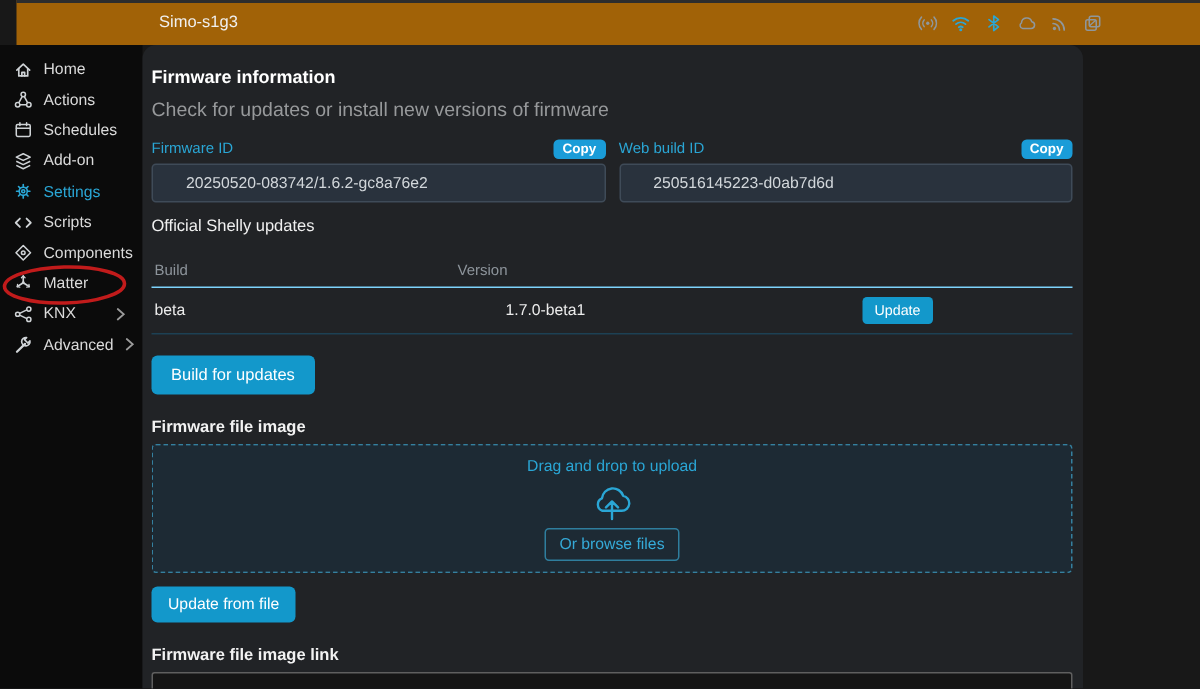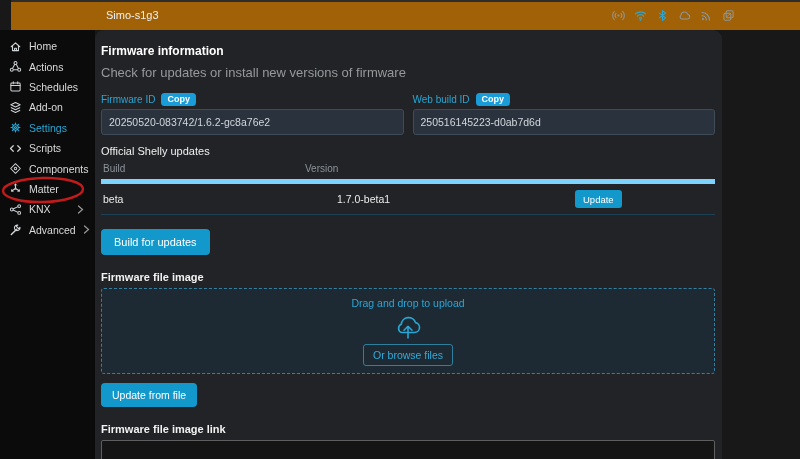--- a/index.html
+++ b/index.html
@@ -28,31 +28,31 @@
   .annotation { position:absolute; left:0px; top:175px; width:88px; height:30px; pointer-events:none; }
 
   
   .card { position:absolute; left:95px; top:30px; width:627px; height:429px; background:#212326;
           border-radius:9px 9px 0 0; padding:1px 7px 0 6px; color:#eaeaea; }
   .card h1 { margin-top:13px; font-size:12px; font-weight:bold; color:#ffffff; }
   .subtitle { margin-top:7px; font-size:13px; color:#97999b; }
 
   .fields { display:flex; gap:9px; margin-top:12px; }
   .field { flex:1; }
-  .field-label-row { display:flex; gap:6px; align-items:center; height:14px; }
+  .field-label-row { display:flex; gap:6px; align-items:center; height:14px;justify-content:space-between; }
   .field-label { color:#2aa6d5; font-size:10px; }
   .copy-btn { background:#1a9cd8; color:#fff; font-size:9px; font-weight:bold;
               padding:1.5px 6px; border-radius:3.5px; border:none; cursor:pointer; }
   .field input { margin-top:3px; width:100%; height:26px; background:#29323d;
                  border:1px solid #3f4b58; border-radius:3px; color:#d2d7db;
-                 font-size:10.5px; padding:0 7px; outline:none; }
+                 font-size:10.5px; padding:0 22px; outline:none; }
 
   .updates-title { margin-top:10px; font-size:11px; color:#f0f0f0; }
-  .tbl-head { display:grid; grid-template-columns:202px 206px 1fr; margin-top:4px;
-              padding:2px 0 5px 2px; color:#8d949b; font-size:10px; border-bottom:5px solid #7dd3fc; }
+  .tbl-head { display:grid; grid-template-columns:202px 206px 1fr; margin-top:16px;
+              padding:2px 0 5px 2px; color:#8d949b; font-size:10px; border-bottom:1px solid #7dd3fc; }
   .tbl-row  { display:grid; grid-template-columns:202px 206px 1fr; align-items:center;
               padding:6px 0 6px 2px; border-bottom:1px solid #1d4154; color:#ececec; font-size:10.5px;gap:32px; }
   .update-btn { justify-self:start; background:#1398cb; color:#fff; border:none; border-radius:3px;
                 font-size:9.5px; padding:3.5px 8px; cursor:pointer; }
 
   .primary-btn { background:#1398cb; color:#fff; border:none; border-radius:4px; cursor:pointer; }
   .check-btn { margin-top:14px; font-size:11px; padding:7px 13px; display:block; }
 
   .section-title { margin-top:16px; font-size:11px; font-weight:bold; color:#f2f2f2; }
   .dropzone { margin-top:5px; height:86px; border:1px dashed #35809f; border-radius:3px;

